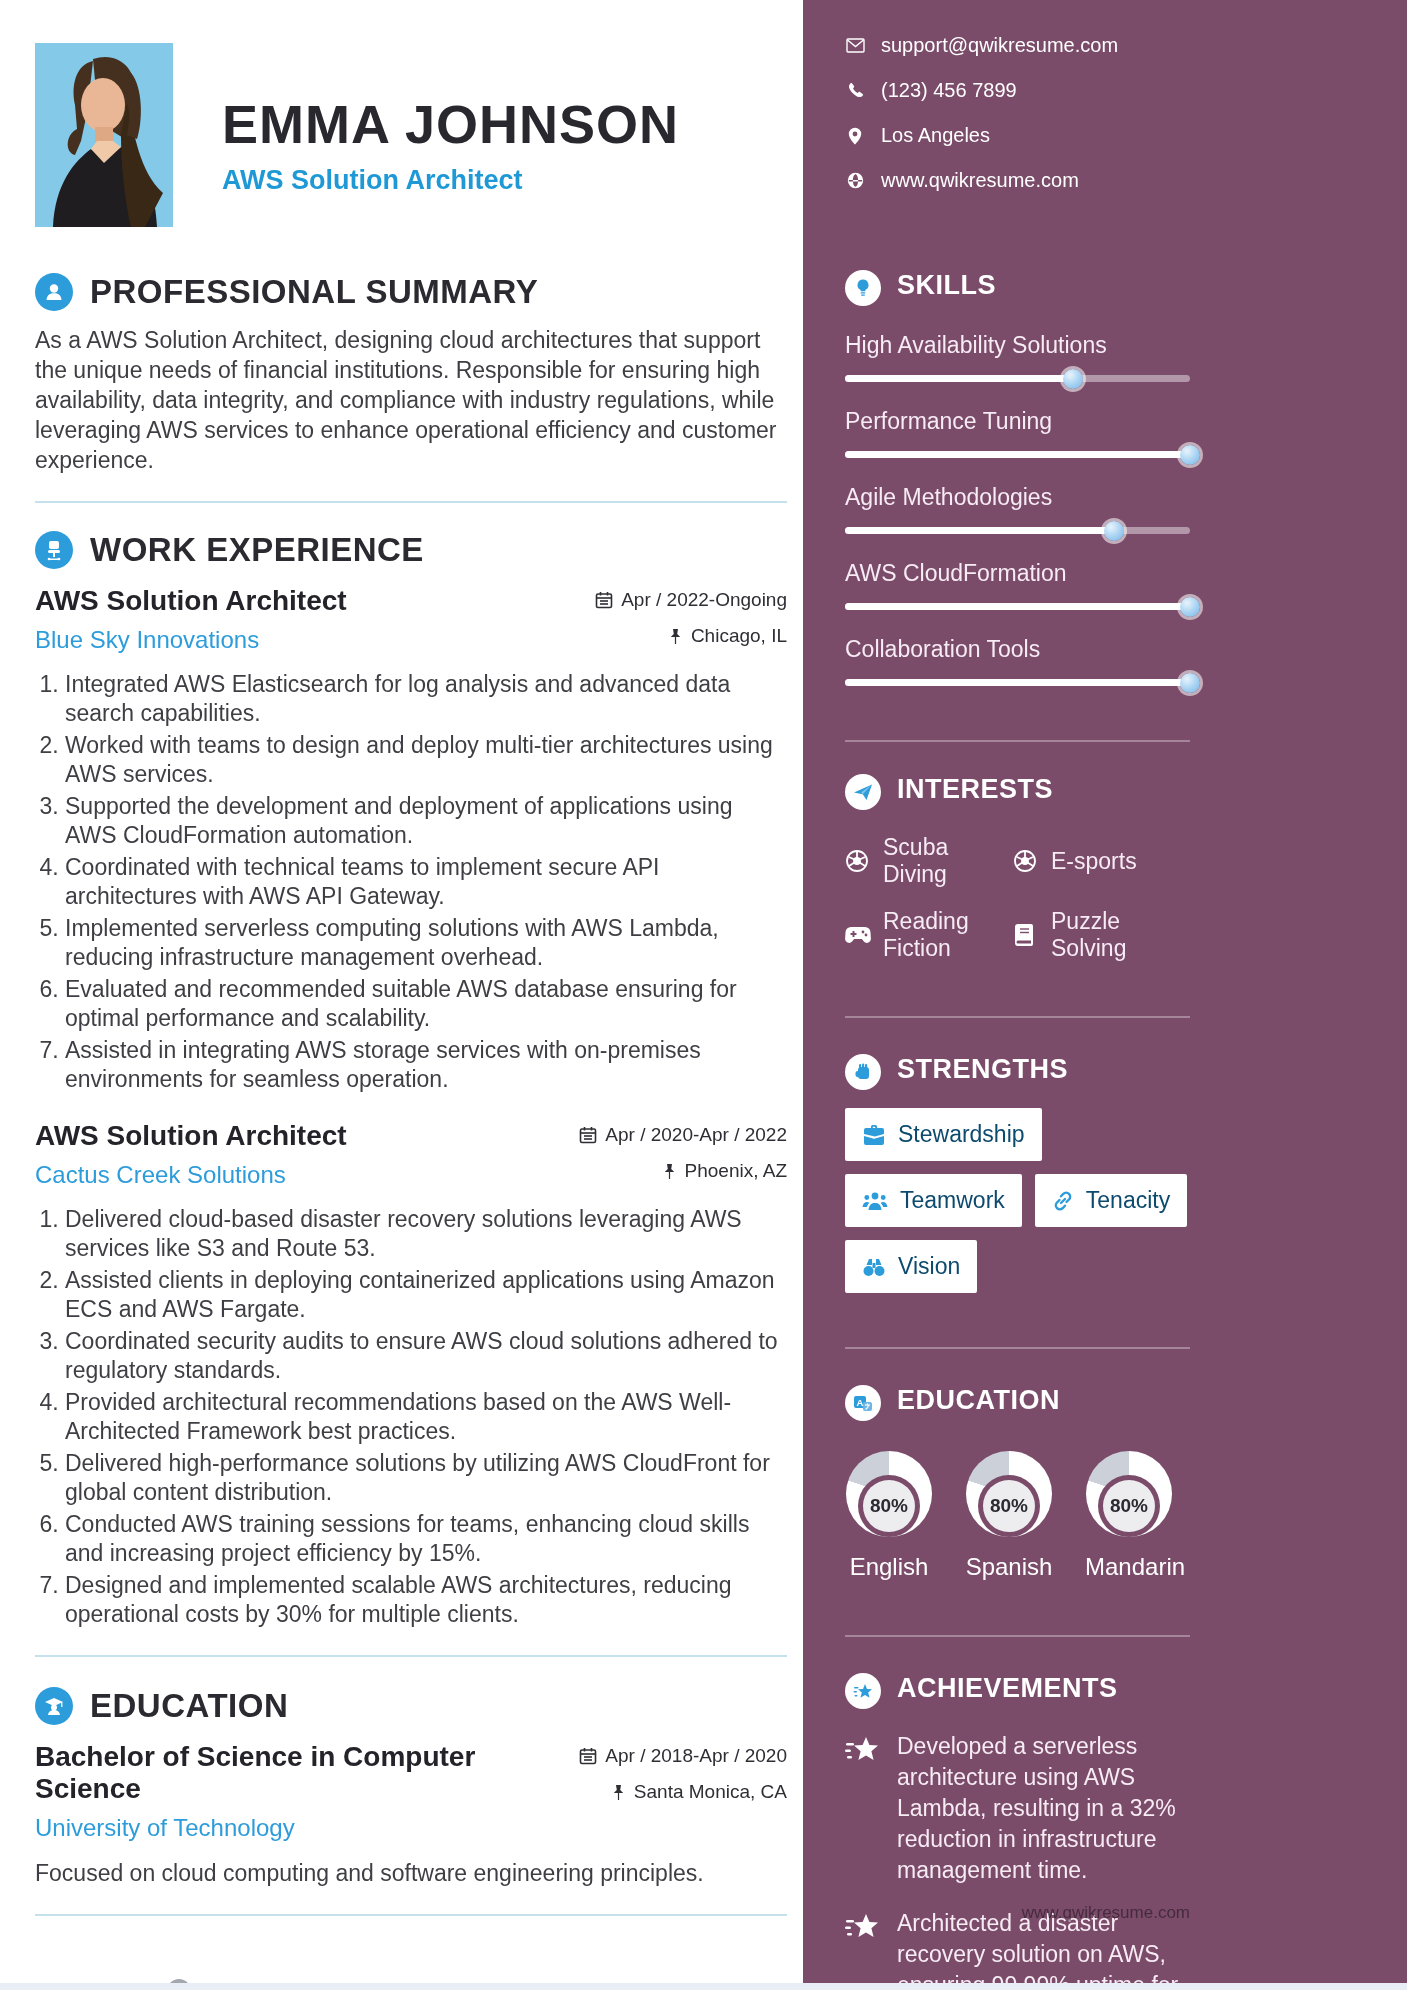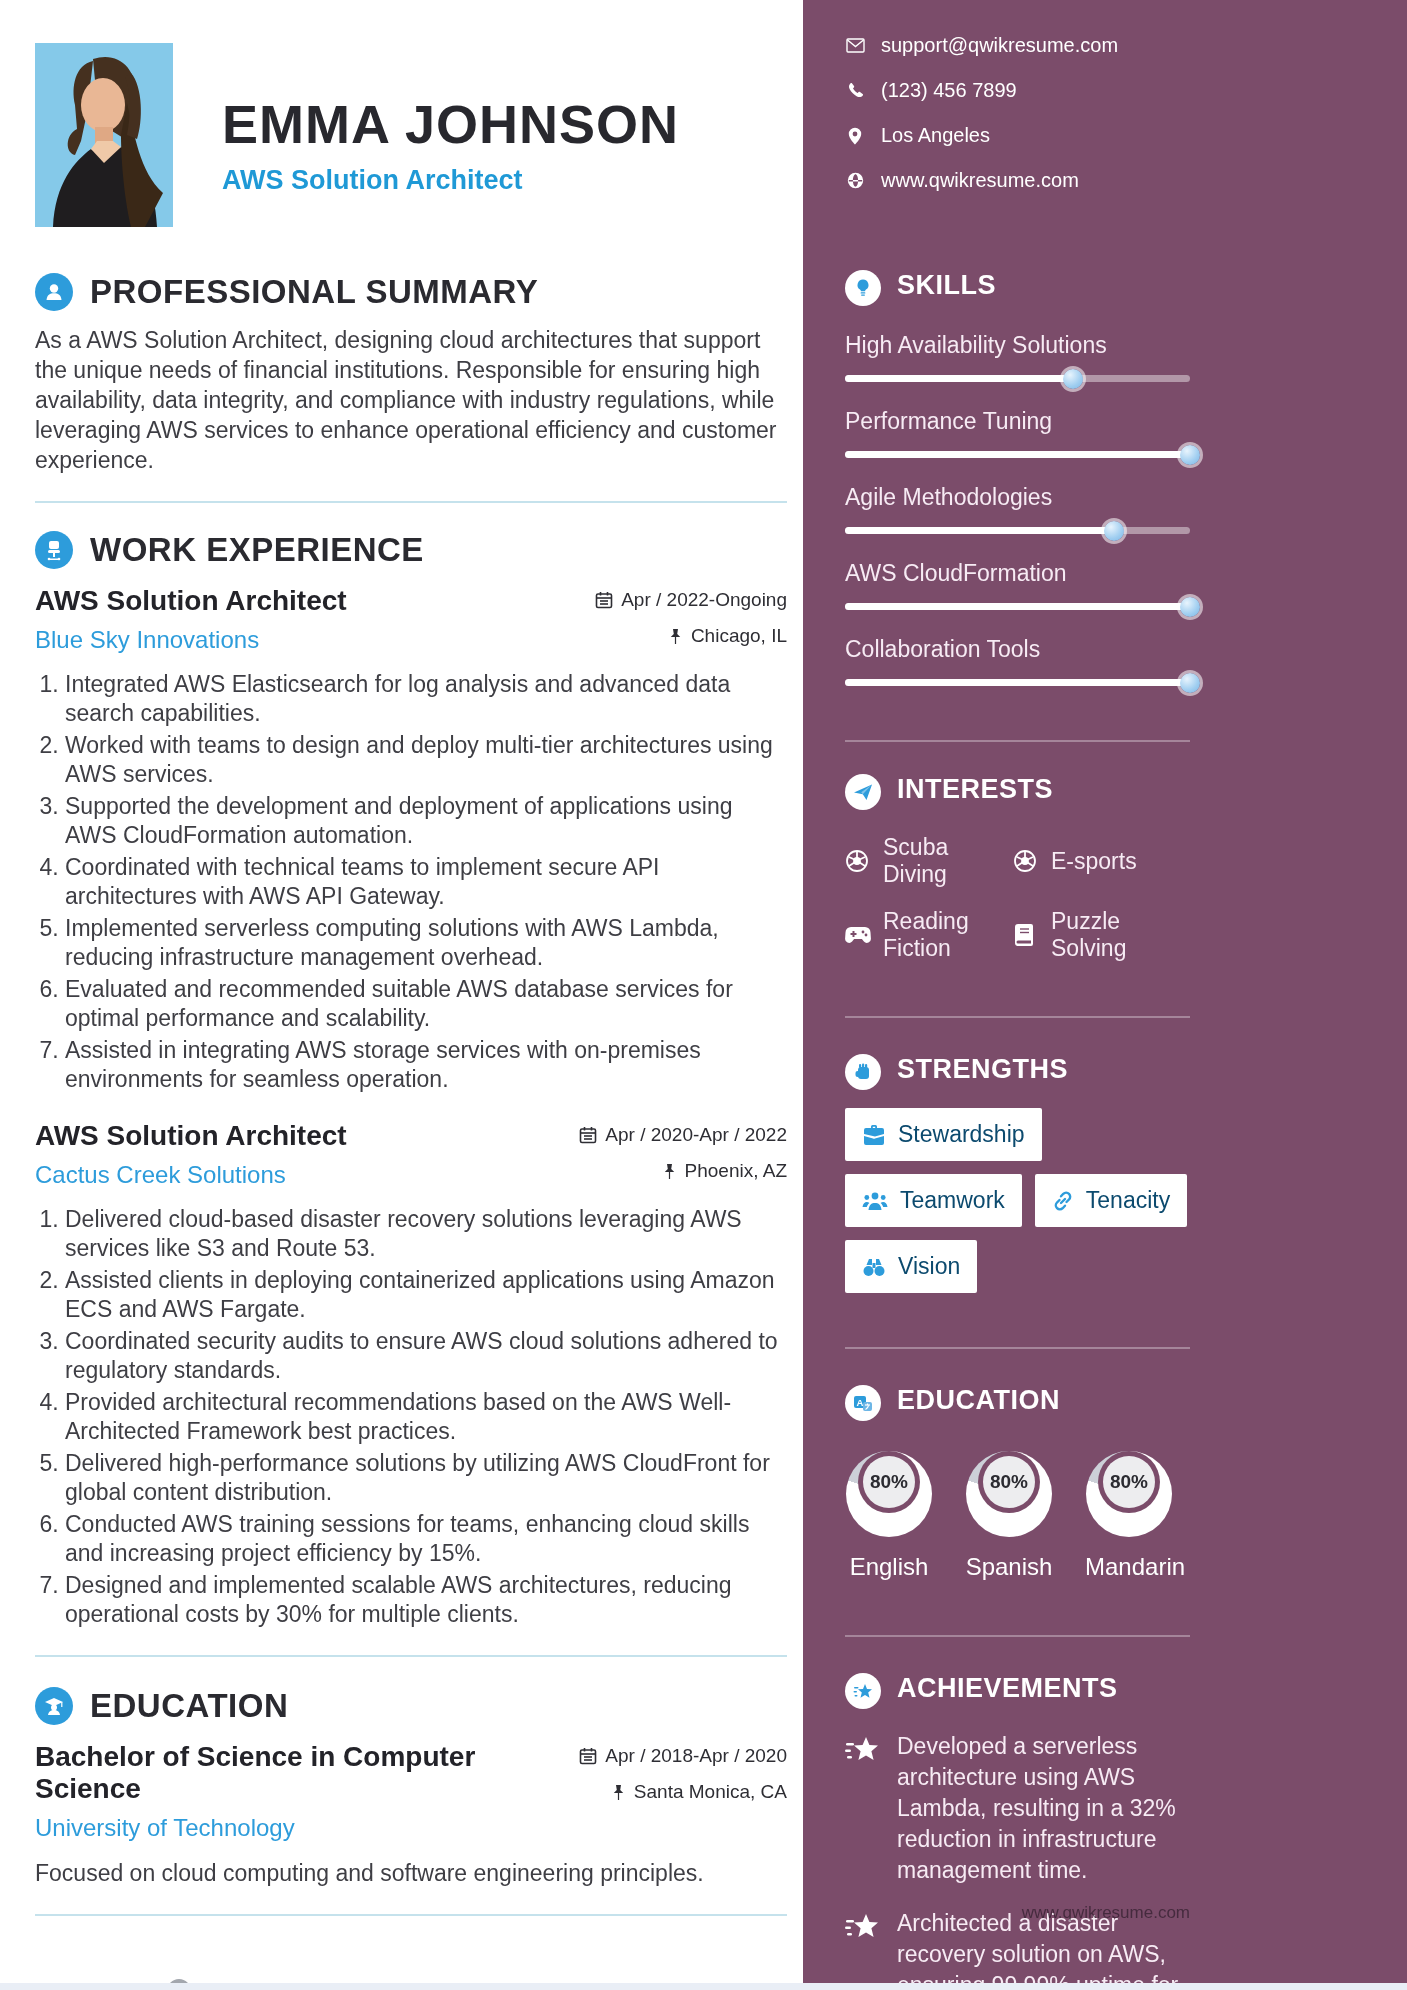--- a/index.html
+++ b/index.html
@@ -73,21 +73,21 @@
   .strengths-sec { margin-top:36px; }
   .cards { margin-top:18px; display:flex; flex-wrap:wrap; gap:13px; width:360px; }
   .card { background:#ffffff; display:inline-flex; align-items:center; gap:12px; padding:13px 17px; border-radius:2px; }
   .card span { color:#0c4a6e; font-size:23px; }
 
   .langs-sec { margin-top:36px; }
   .donut-row { margin-top:30px; display:flex; gap:32px; }
   .lang { width:88px; text-align:center; }
   .donut { --pct:80; width:86px; height:86px; border-radius:50%; margin:0 auto;
       background:conic-gradient(from calc((var(--pct) - 100) * 3.6deg), #ccd0d8 0%, #ccd0d8 calc((100 - var(--pct)) * 1%), #ffffff calc((100 - var(--pct)) * 1%), #ffffff 100%);
-      display:flex; align-items:flex-start; justify-content:center; }
+      display:flex; align-items:flex-end; justify-content:center; }
   .donut-gap { width:62px; height:62px; border-radius:50%; background:#7b4c6a; display:flex; align-items:center; justify-content:center; }
   .donut-core { width:52px; height:52px; border-radius:50%; background:#ededef; display:flex; align-items:center; justify-content:center; }
   .donut-core span { font-size:19px; font-weight:bold; color:#2b2b31; }
   .lang-label { margin-top:16px; font-size:24px; color:#ffffff; }
 
   .ach-sec { margin-top:36px; }
   .ach-item { display:flex; gap:12px; margin-top:22px; }
   .ach-item .a-icon { width:40px; flex:0 0 40px; padding-top:4px; }
   .ach-item p { font-size:23px; line-height:31px; color:#f7ebf4; }
 
@@ -180,21 +180,21 @@
               <span>Chicago, IL</span>
             </div>
           </div>
         </div>
         <ol class="bullets">
           <li>Integrated AWS Elasticsearch for log analysis and advanced data search capabilities.</li>
           <li>Worked with teams to design and deploy multi-tier architectures using AWS services.</li>
           <li>Supported the development and deployment of applications using AWS CloudFormation automation.</li>
           <li>Coordinated with technical teams to implement secure API architectures with AWS API Gateway.</li>
           <li>Implemented serverless computing solutions with AWS Lambda, reducing infrastructure management overhead.</li>
-          <li>Evaluated and recommended suitable AWS database services for optimal performance and scalability.</li>
+          <li>Evaluated and recommended suitable AWS database ensuring for optimal performance and scalability.</li>
           <li>Assisted in integrating AWS storage services with on-premises environments for seamless operation.</li>
         </ol>
       </div>
 
       <div class="job" style="margin-top:26px;">
         <div class="job-top">
           <div>
             <div class="job-title">AWS Solution Architect</div>
             <div class="company">Cactus Creek Solutions</div>
           </div>

